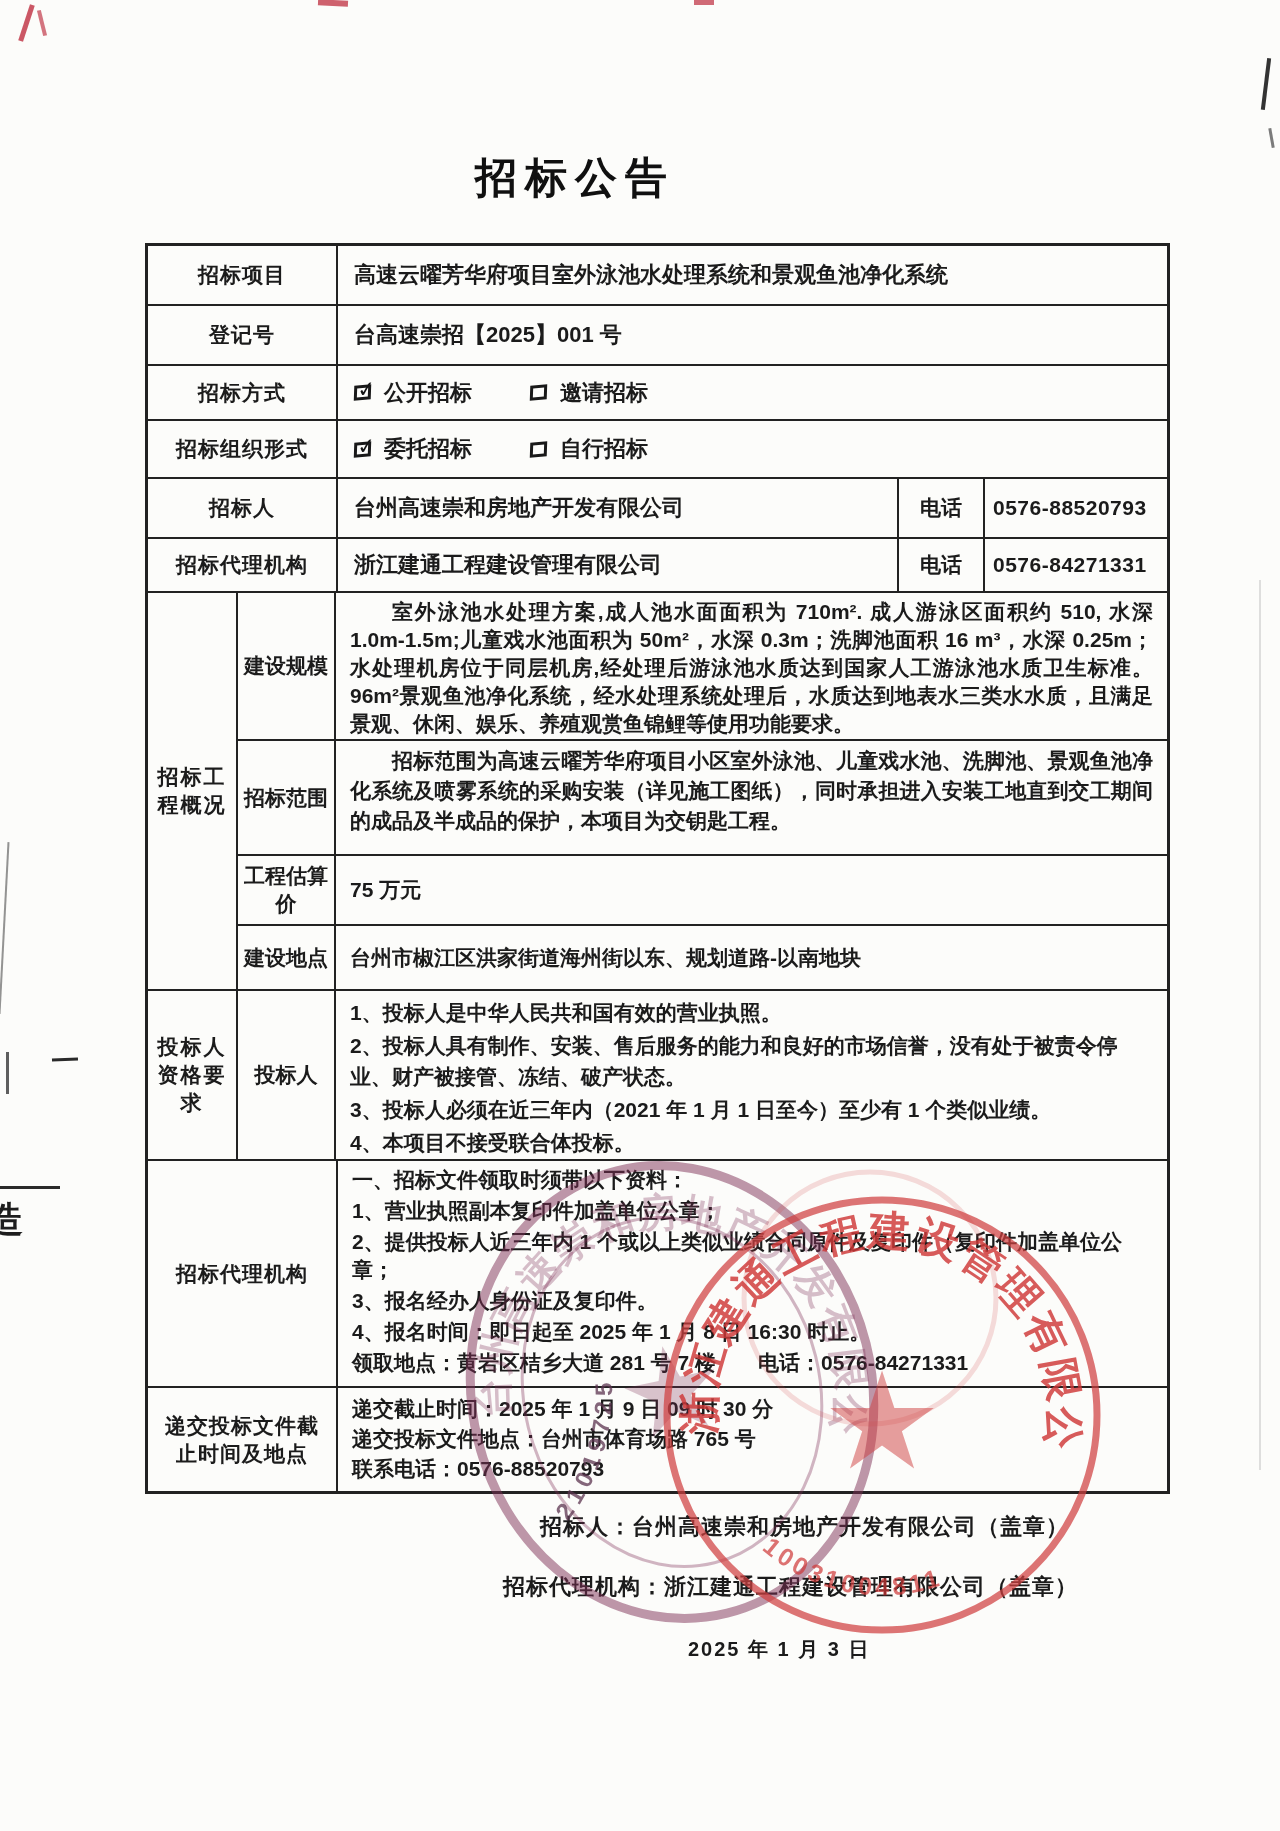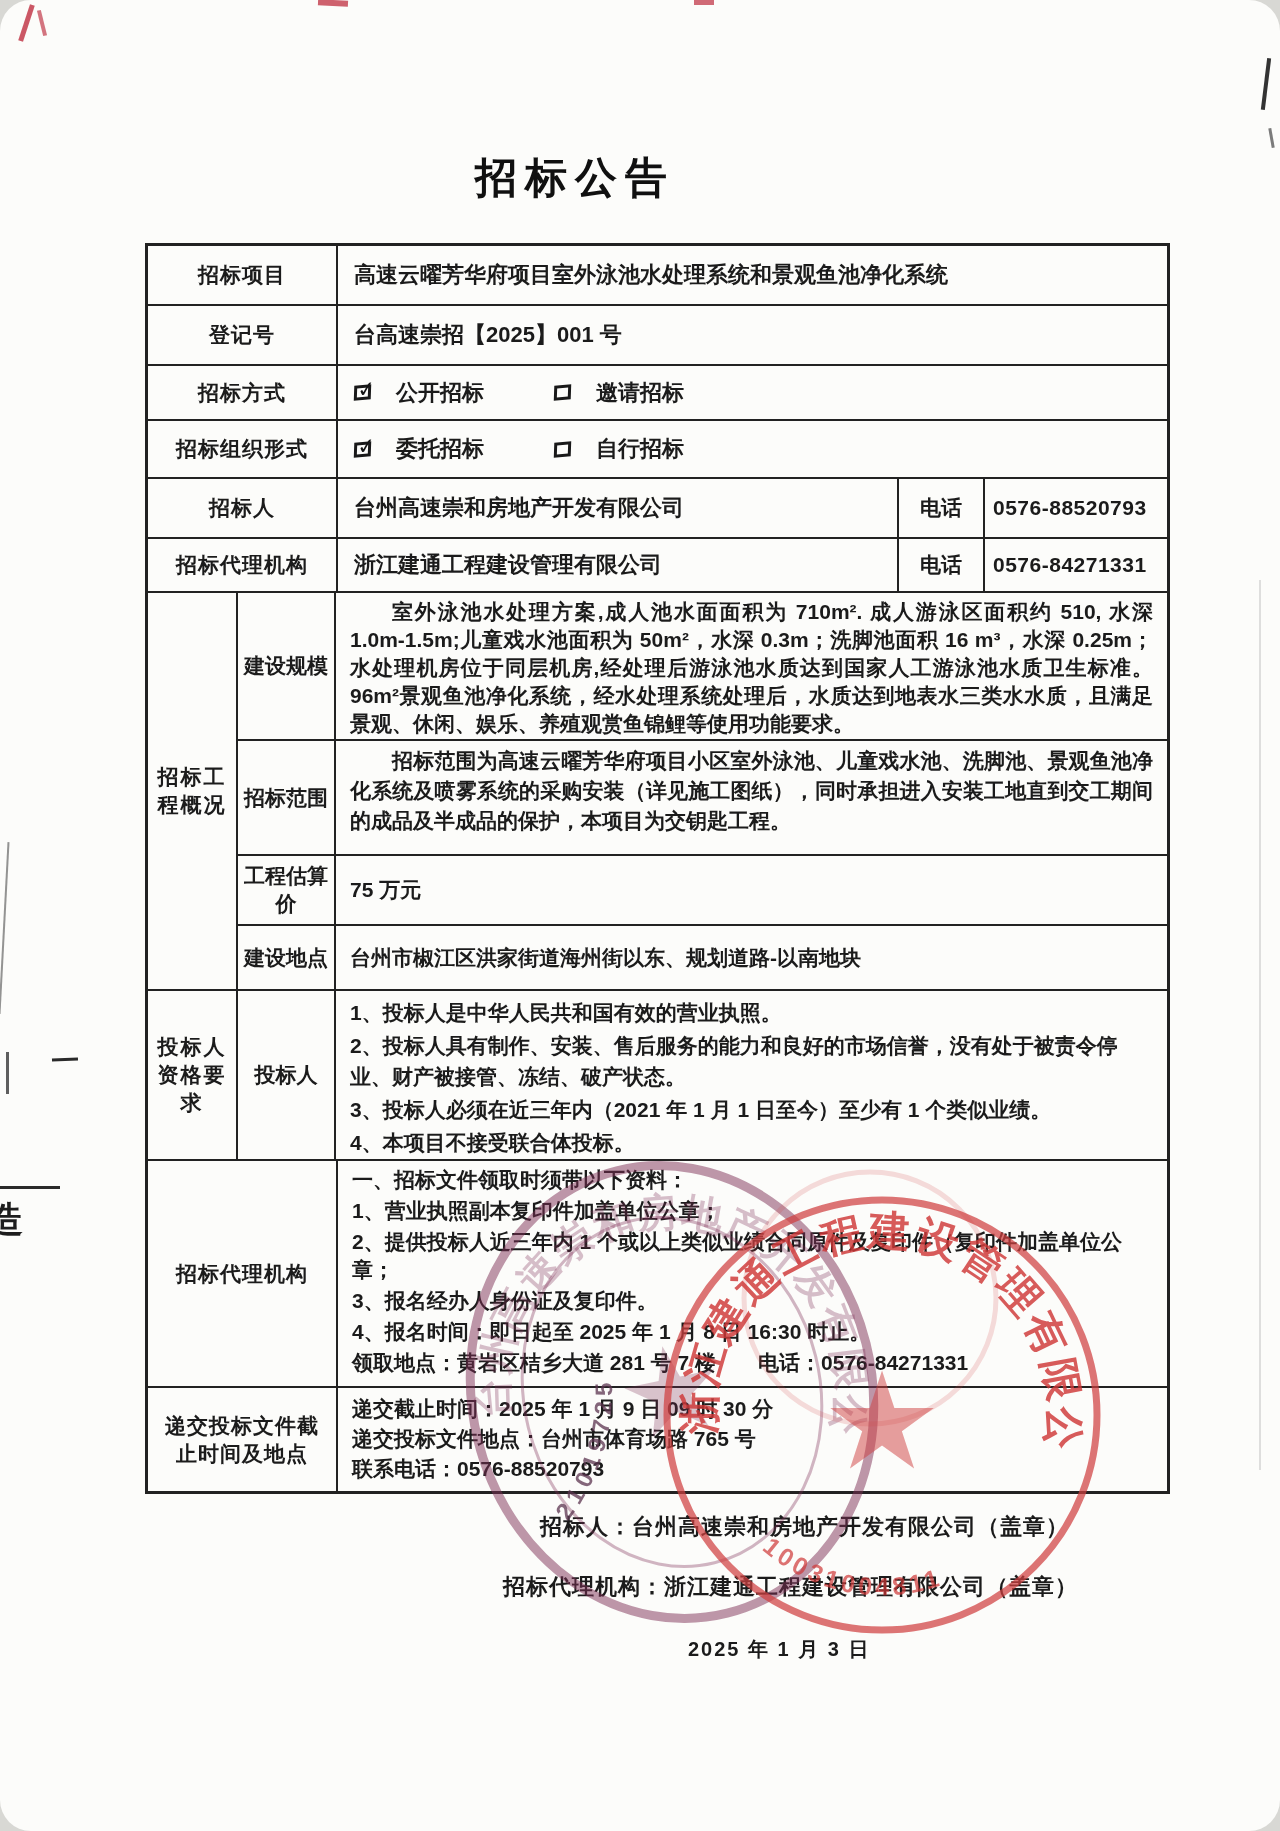--- a/index.html
+++ b/index.html
@@ -1,38 +1,38 @@
 <!DOCTYPE html>
 <html><head>
 <meta charset="utf-8">
 <style>
   html,body{margin:0;padding:0;background:#d8d8d4;}
   .page{position:relative;width:1280px;height:1831px;margin:0 auto;background:#fcfcfa;
         overflow:hidden;font-family:"Liberation Sans","DejaVu Sans",sans-serif;
-        font-weight:700;color:#1b1b1b;border-radius:31px;}
+        font-weight:700;color:#1b1b1b;}
   
   .title{position:absolute;top:150px;left:0;width:1150px;text-align:center;
          font-size:42px;letter-spacing:8px;color:#101010;}
   
   .table{position:absolute;left:145px;top:243px;width:1025px;border:3px solid #222;
          box-sizing:border-box;background:transparent;}
   .table *{box-sizing:border-box;}
   .tr{display:flex;border-bottom:2px solid #222;}
   .tr:last-child{border-bottom:none;justify-content:center;}
   .lab{width:190px;flex:0 0 190px;border-right:2px solid #222;display:flex;
        align-items:center;justify-content:center;text-align:center;
        padding:2px 10px;font-size:21px;letter-spacing:1px;}
   .val{flex:1;display:flex;align-items:center;padding:4px 16px;font-size:22px;}
   .val.block{display:block;padding:6px 14px;}
   .phone-lab{width:88px;flex:0 0 88px;border-left:2px solid #222;border-right:2px solid #222;
              display:flex;align-items:center;justify-content:center;font-size:21px;}
   .phone-val{width:182px;flex:0 0 182px;display:flex;align-items:center;
              padding:0 8px;font-size:21px;letter-spacing:0.5px;}
   
-  .opts{gap:12px;align-items:center;}
+  .opts{gap:0;align-items:center;}
   .cb{display:inline-block;width:17px;height:15px;border:3px solid #191919;
       transform:rotate(-5deg) skewX(-7deg);position:relative;margin-right:13px;flex:0 0 auto;}
   .cb.checked::after{content:"✓";position:absolute;top:-11px;left:0px;font-size:22px;
       font-weight:700;color:#141414;transform:skewX(7deg);}
   .opt{margin-right:58px;font-size:22px;}
   
   .outer-lab{width:90px;flex:0 0 90px;border-right:2px solid #222;display:flex;
              align-items:center;justify-content:center;text-align:center;
              font-size:21px;padding:4px 8px;letter-spacing:2px;}
   .subcol{flex:1;display:flex;flex-direction:column;}

